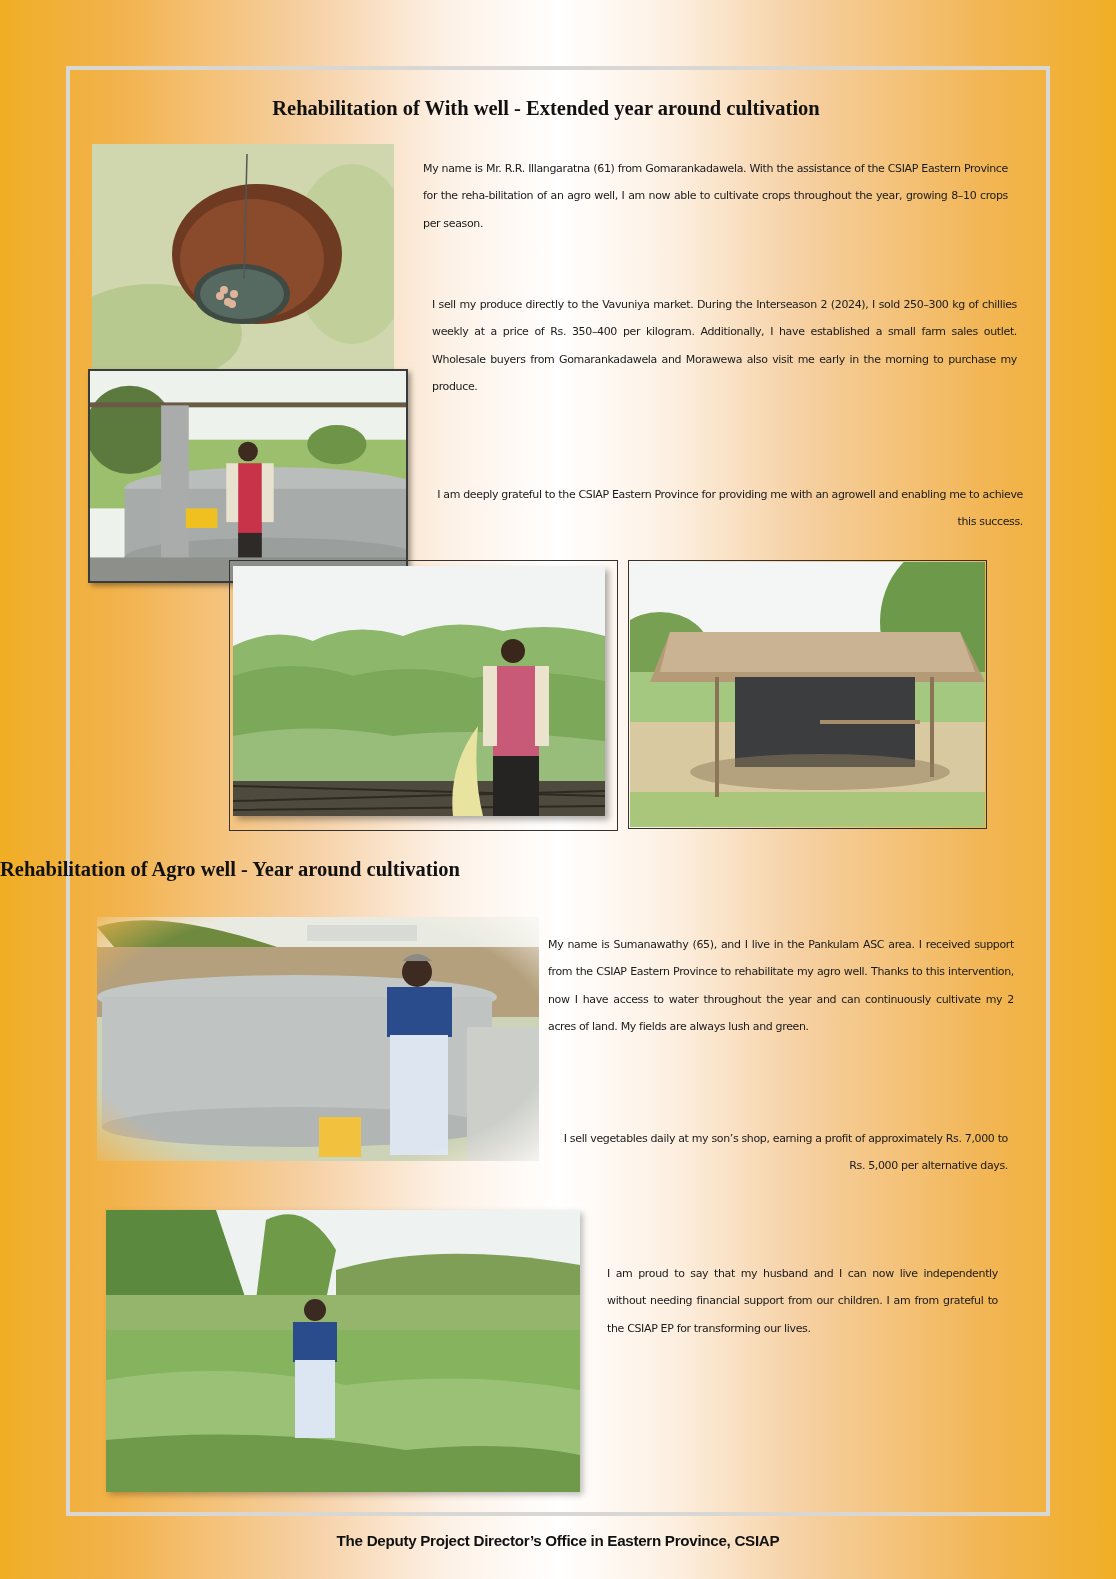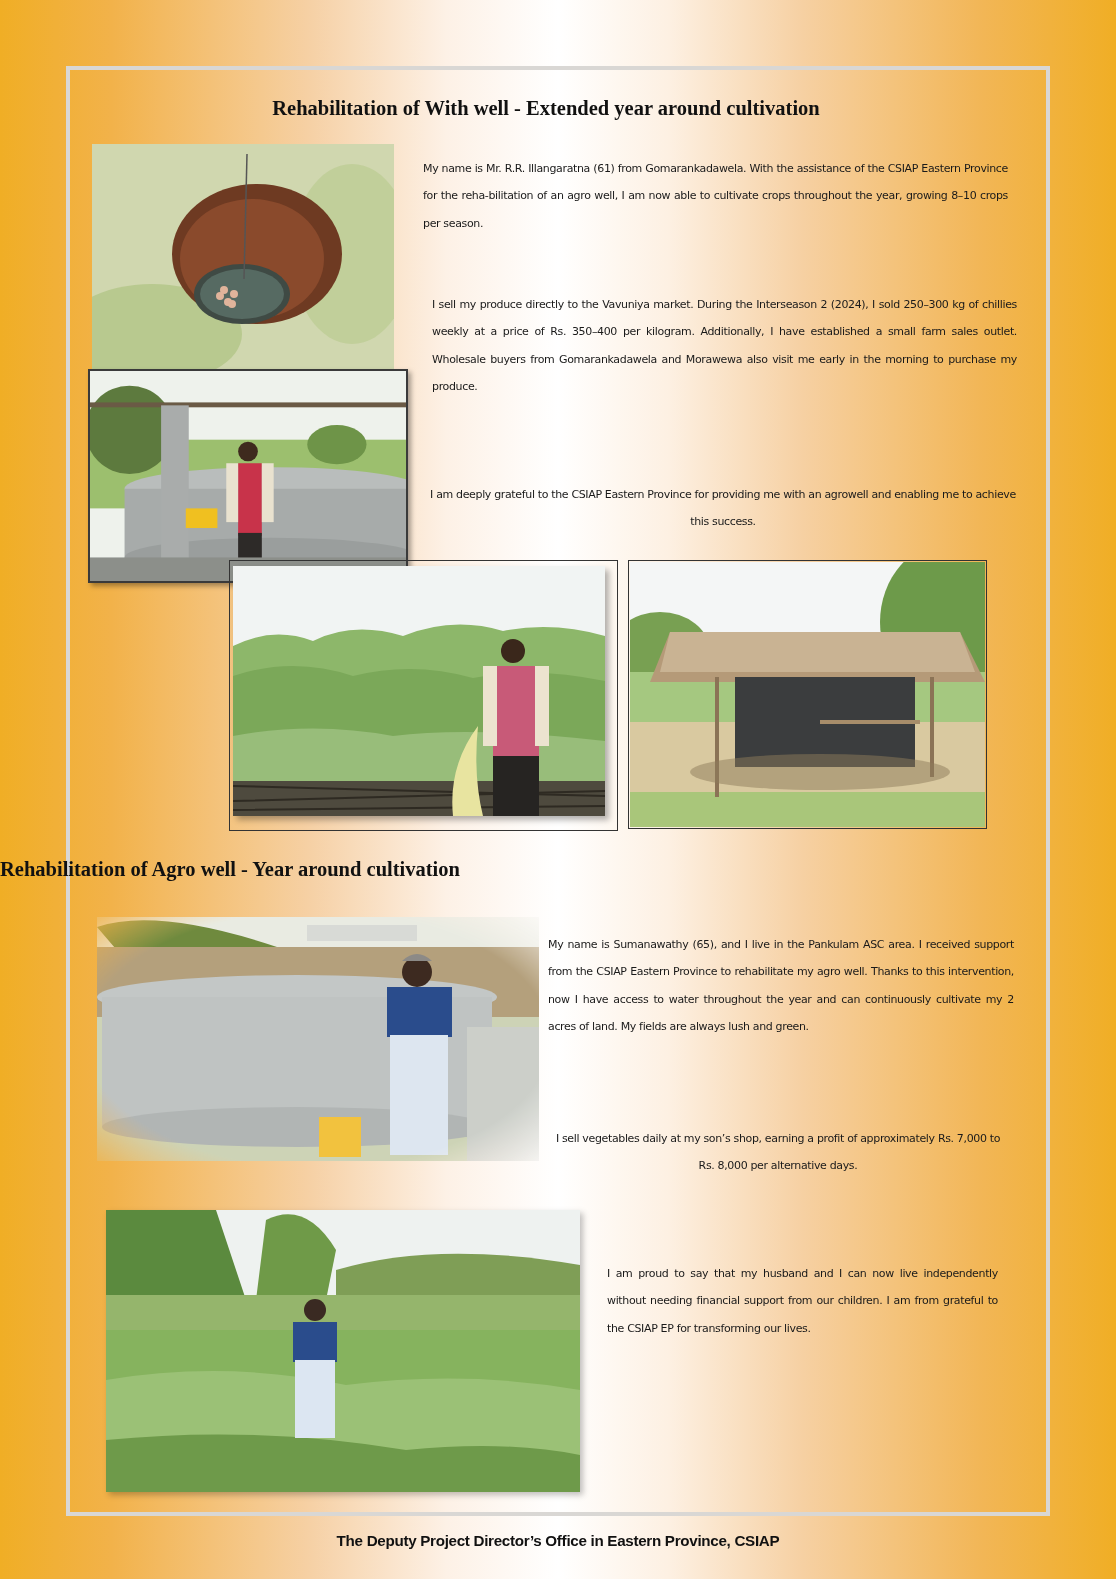--- a/index.html
+++ b/index.html
@@ -26,21 +26,21 @@
   }
   .para {
     position: absolute;
     font-family: "DejaVu Sans", sans-serif;
     font-size: 11px;
     line-height: 27.3px;
     text-align: justify;
     color: #1a1a1a;
     letter-spacing: -0.35px;
   }
-  .para.left { text-align: center; }
+  .para.left { text-align: right; }
   .photo {
     position: absolute;
     overflow: hidden;
   }
   .photo svg { display: block; width: 100%; height: 100%; }
   .bordered { border: 2px solid #3a3a3a; box-shadow: 3px 3px 5px rgba(0,0,0,0.35); }
   .outline-box {
     position: absolute;
     border: 1.5px solid #333;
   }
@@ -161,21 +161,21 @@
     <rect x="370" y="110" width="72" height="134" fill="#cccfc9"></rect>
     <rect x="222" y="200" width="42" height="40" fill="#f2c23e"></rect>
     <rect x="290" y="70" width="65" height="50" fill="#2a4c8c"></rect>
     <rect x="293" y="118" width="58" height="120" fill="#dde6f0"></rect>
     <circle cx="320" cy="55" r="15" fill="#3d2a20"></circle>
     <path d="M305 44 Q320 30 335 44" fill="#8c8a87"></path>
   </svg>
 </div>
 
 <div class="para" style="left:548px; top:931px; width:466px;">My name is Sumanawathy (65), and I live in the Pankulam ASC area. I received support from the CSIAP Eastern Province to rehabilitate my agro well. Thanks to this intervention, now I have access to water throughout the year and can continuously cultivate my 2 acres of land. My fields are always lush and green.</div>
-<div class="para left" style="left:548px; top:1125px; width:460px;">I sell vegetables daily at my son’s shop, earning a profit of approximately Rs. 7,000 to Rs. 8,000 per alternative days.</div>
+<div class="para left" style="left:548px; top:1125px; width:460px;">I sell vegetables daily at my son’s shop, earning a profit of approximately Rs. 7,000 to Rs. 5,000 per alternative days.</div>
 
 <div class="photo" style="left:106px; top:1210px; width:474px; height:282px; box-shadow: 3px 3px 6px rgba(0,0,0,0.25);">
   <svg viewBox="0 0 474 282" preserveAspectRatio="none">
     <rect width="474" height="282" fill="#eef2f0"></rect>
     <path d="M0 0 L110 0 L140 90 L0 90 Z" fill="#5b8a3e"></path>
     <path d="M160 10 Q200 -10 230 40 L220 90 L150 90 Z" fill="#6f9a48"></path>
     <path d="M230 60 Q330 30 474 55 L474 110 L230 110 Z" fill="#7f9e56"></path>
     <rect y="85" width="474" height="40" fill="#95b56c"></rect>
     <rect y="120" width="474" height="162" fill="#86b35e"></rect>
     <path d="M0 170 Q120 150 240 175 Q360 160 474 180 L474 282 L0 282 Z" fill="#9bc176"></path>

